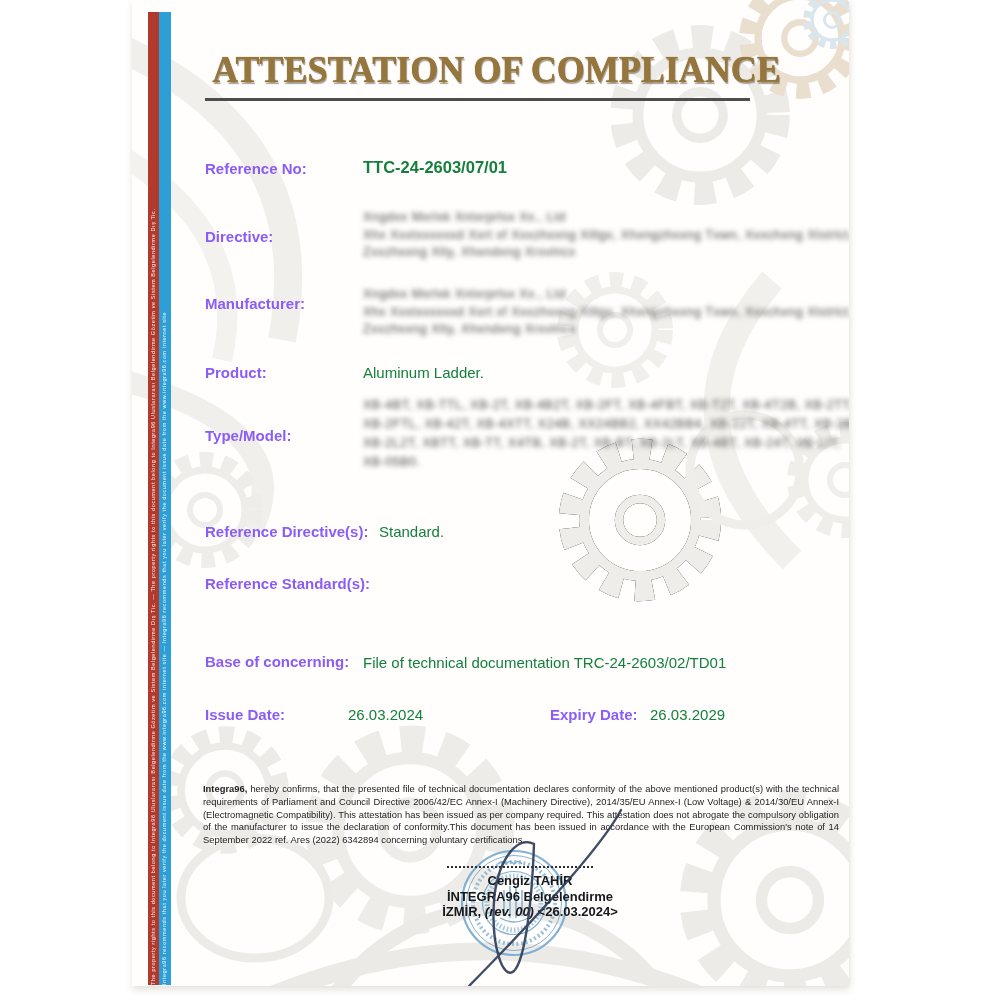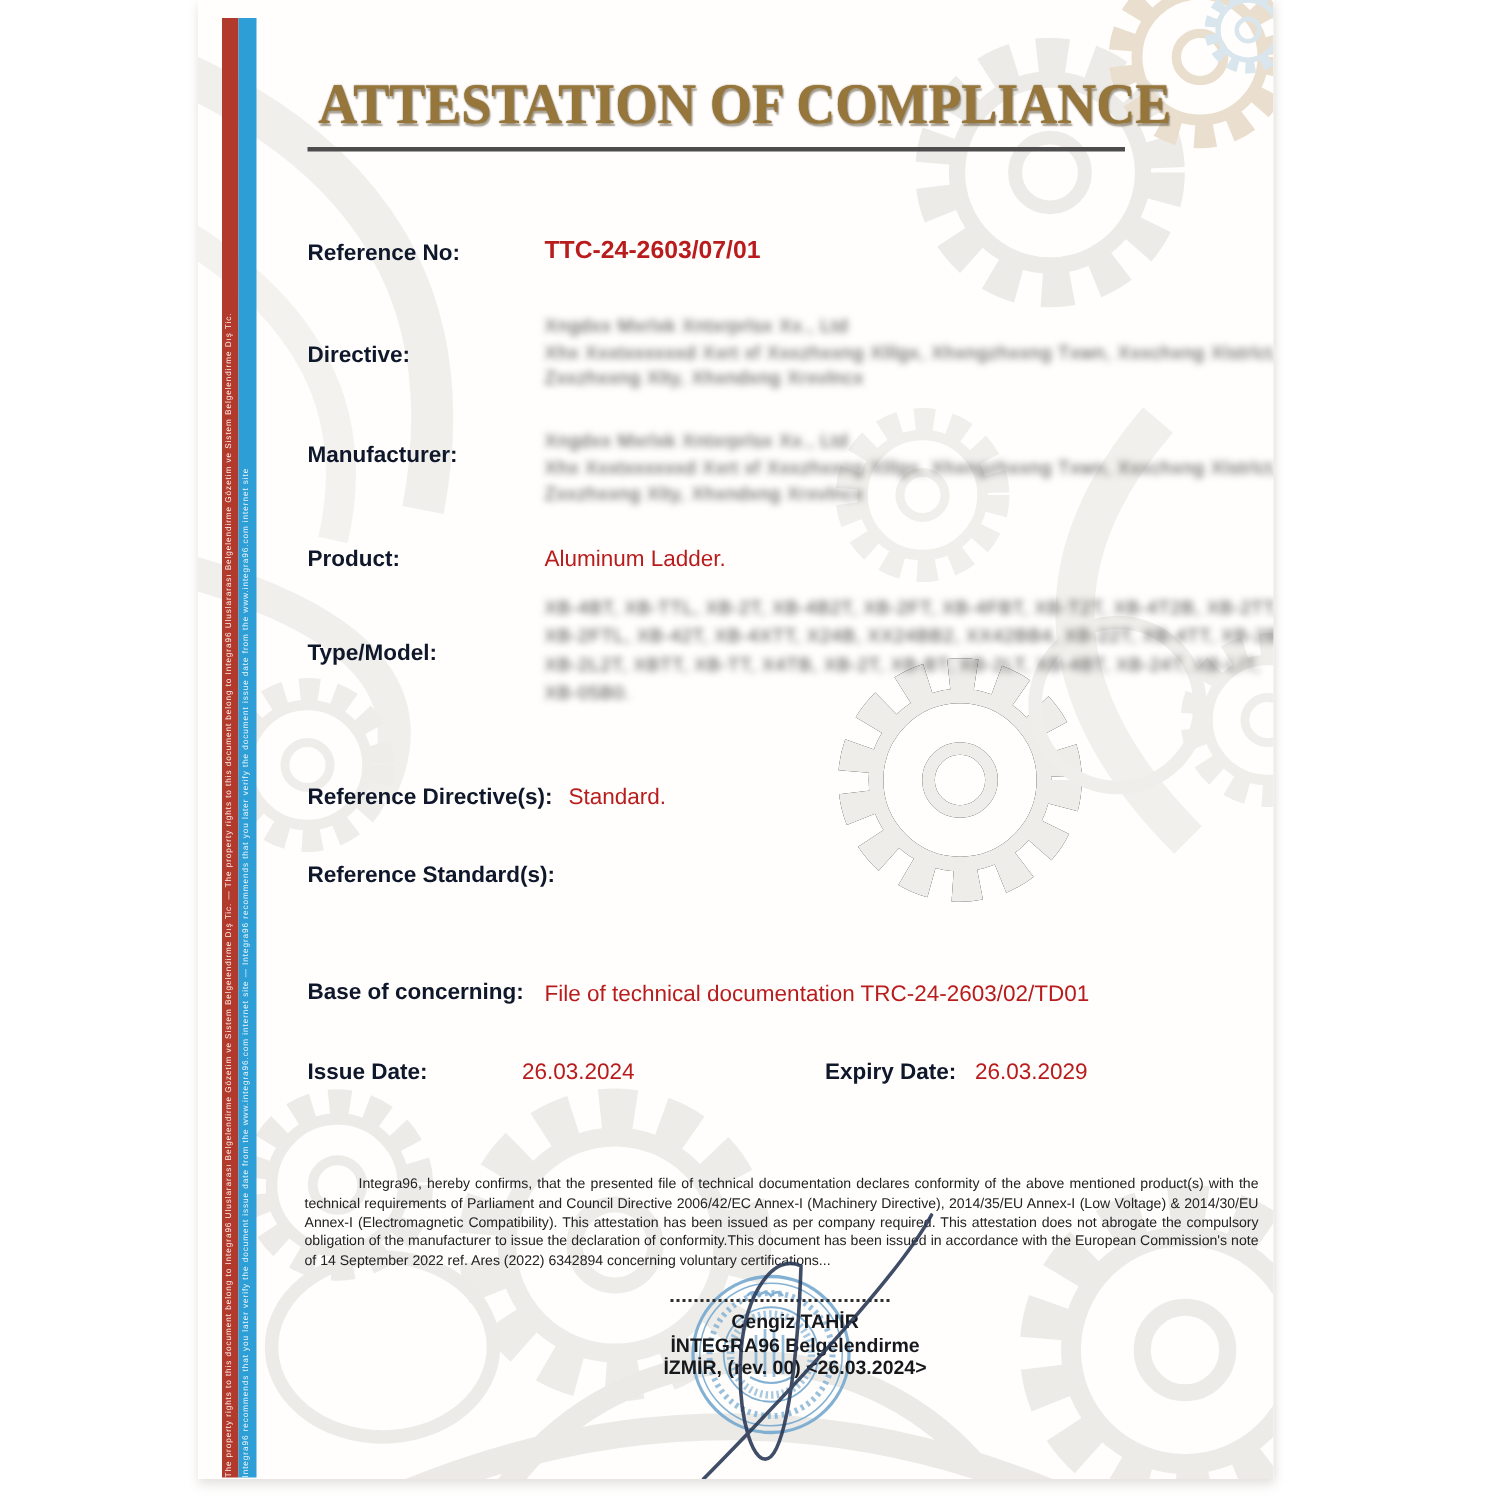--- a/index.html
+++ b/index.html
@@ -13,32 +13,32 @@
   .stripe-blue{left:27px;width:12px;background:#2d9fd6;}
   .stripe span{display:block;writing-mode:vertical-rl;transform:rotate(180deg);
         font-size:5.5px;line-height:11px;letter-spacing:.6px;color:rgba(255,255,255,.92);
         white-space:nowrap;filter:blur(.4px);height:973px;overflow:hidden;}
   .content{position:absolute;inset:0;filter:blur(.28px);}
   .title{position:absolute;left:0;top:48px;width:100%;text-align:center;padding-left:12px;box-sizing:border-box;
          font-family:"Liberation Serif", serif;font-weight:bold;font-size:36px;letter-spacing:0px;
          color:#96763a;transform:scaleY(1.06);
          text-shadow:1px 2px 1px rgba(95,82,58,.55), 0 0 1px #7c612e;}
   .rule{position:absolute;left:73px;top:98px;width:545px;height:3px;background:#4d4d4d;}
-  .lbl{position:absolute;font-size:15px;font-weight:bold;color:#0f172a;white-space:nowrap;}
-  .val{position:absolute;font-size:15px;color:#b91c1c;white-space:nowrap;}
+  .lbl{position:absolute;font-size:15px;font-weight:bold;color:#8b5cf6;white-space:nowrap;}
+  .val{position:absolute;font-size:15px;color:#15803d;white-space:nowrap;}
   .val-bold{font-weight:bold;font-size:16.5px;}
   .redacted{position:absolute;font-size:12.5px;color:#4a4a4a;white-space:nowrap;
             filter:blur(2.6px);letter-spacing:.5px;}
   .legal{position:absolute;left:71px;top:774px;width:636px;font-size:9.4px;line-height:12.6px;
          color:#222;text-align:justify;}
-  .legal b{font-weight:normal;margin-left:36px;}
+  .legal b{font-weight:bold;}
   .dotline{position:absolute;left:315px;top:866px;width:146px;border-top:2px dotted #2e2e2e;height:0;}
   .sigblock{position:absolute;left:272px;top:873px;width:252px;text-align:center;
             font-size:13px;line-height:15.5px;font-weight:bold;color:#16181c;}
-  .sigblock .rev{}
+  .sigblock .rev{font-style:italic;}
   .stamp{position:absolute;left:0;top:0;pointer-events:none;filter:blur(.5px);}
   .ink{position:absolute;left:0;top:0;pointer-events:none;filter:blur(.3px);}
 </style>
 </head>
 <body>
 
 <div class="canvas">
   <div class="page">
 
     <svg class="wm" width="717" height="986" viewBox="0 0 717 986">

